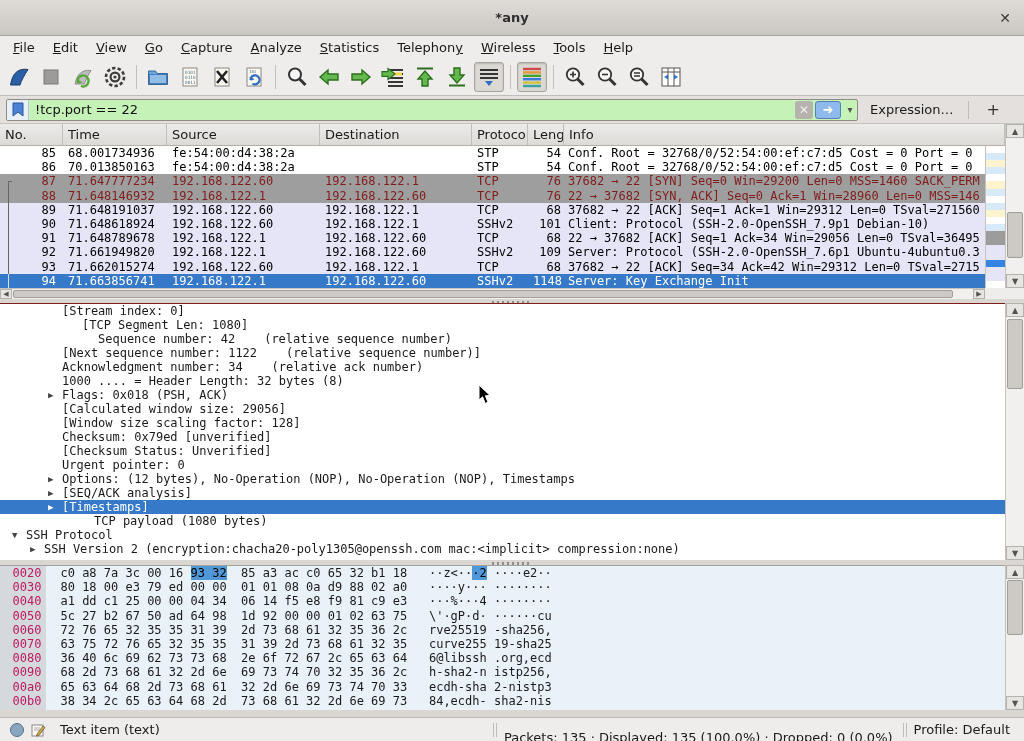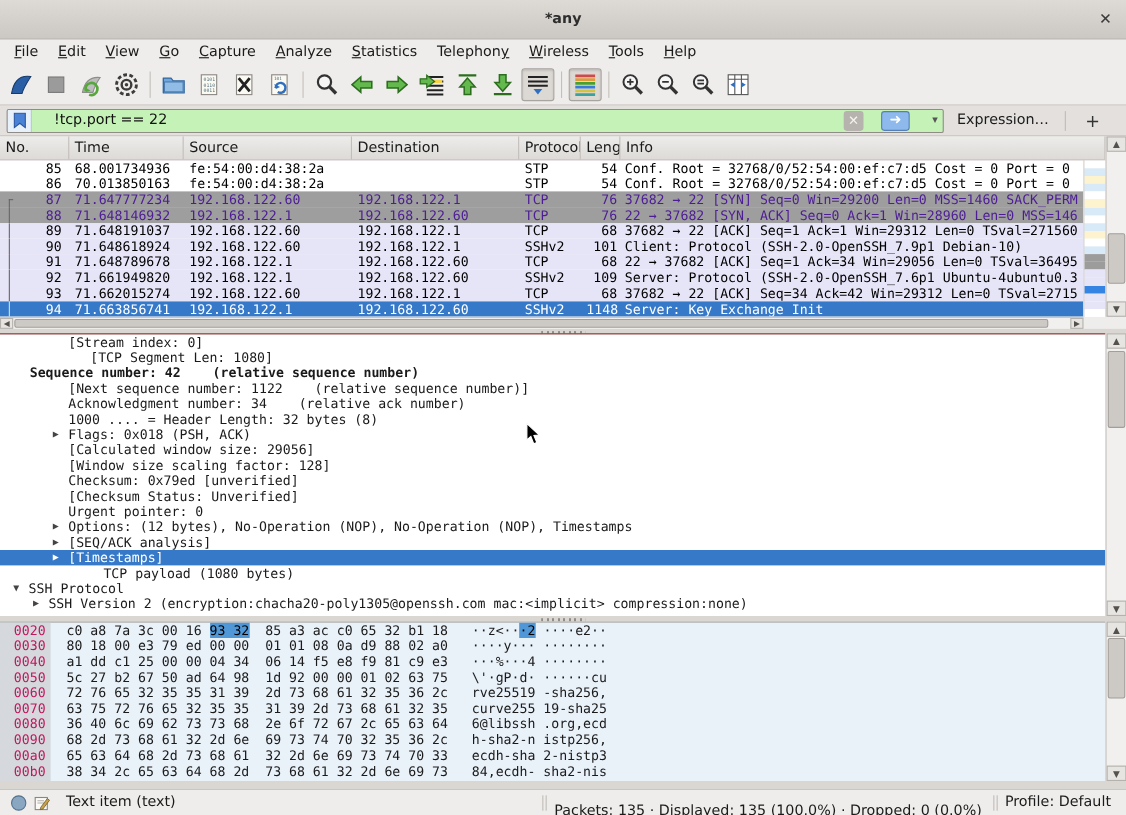--- a/index.html
+++ b/index.html
@@ -26,21 +26,21 @@
     border-bottom:1px solid #c1bdb9; display:flex; align-items:center; padding-left:4px; gap:2px; }
   .tbtn { width:30px; height:30px; display:flex; align-items:center; justify-content:center; border:1px solid transparent; border-radius:3px; }
   .tbtn.pressed { background:#dcd8d4; border:1px solid #a8a4a0; box-shadow:inset 0 1px 2px rgba(0,0,0,.15); }
   .tsep { width:1px; height:24px; background:#c3bfbb; margin:0 4px; }
   .tbtn svg { display:block; }
 
   
   .filterbar { position:absolute; left:0; top:96px; width:1024px; height:28px; background:#e3e0dd;
     border-bottom:1px solid #c5c1bd; display:flex; align-items:center; padding:0 6px; }
   .filter-field { height:22px; flex:0 0 852px; background:#c5f2b6; border:1px solid #8f8b87; border-radius:2px;
-    display:flex; align-items:center; overflow:hidden;gap:14px; }
+    display:flex; align-items:center; overflow:hidden; }
   .bookmark-btn { width:22px; height:20px; background:#e8f0fa; border-right:1px solid #b9c6d4; display:flex; align-items:center; justify-content:center; }
   .filter-text { padding-left:6px; flex:1; color:#111; white-space:nowrap; }
   .clear-btn { width:18px; height:18px; margin-right:2px; background:#b6b2ae; border-radius:3px; color:#f4f2f0;
     display:flex; align-items:center; justify-content:center; font-size:12px; font-weight:bold; }
   .apply-btn { width:26px; height:18px; margin-right:2px; background:#8db9ec; border:1px solid #5580b5; border-radius:3px;
     color:#fff; display:flex; align-items:center; justify-content:center; font-weight:bold; }
   .caret-btn { width:14px; color:#555; font-size:10px; display:flex; justify-content:center; }
   .expression-label { margin-left:12px; white-space:nowrap; }
   .filter-sep { width:1px; height:18px; background:#c0bcb8; margin:0 10px 0 14px; }
   .add-btn { font-size:16px; color:#333; padding:0 8px; }
@@ -51,21 +51,21 @@
     grid-template-columns:63px 104px 153px 152px 56px 36px 1fr; }
   .plist-header .hcell { border-right:1px solid #c2beba; padding:3px 0 0 5px; overflow:hidden; white-space:nowrap; }
   .plist-rows { position:absolute; left:0; top:146px; width:985px; height:142px; background:#fff; overflow:hidden;
     font-family:"DejaVu Sans Mono","Liberation Mono",monospace; font-size:12px; }
   .prow { height:14.2px; display:grid; grid-template-columns:63px 104px 153px 152px 56px 36px 1fr; white-space:nowrap; position:relative; }
   .prow .c { overflow:hidden; padding-left:5px; line-height:14.2px; }
   .prow .c.no { text-align:right; padding-right:7px; }
   .prow .c.len { text-align:right; padding-right:3px; }
   .prow .c.info { padding-left:4px; }
   .prow.white { background:#ffffff; color:#000; }
-  .prow.gray { background:#9e9e9e; color:#4c1d95; }
+  .prow.gray { background:#9e9e9e; color:#7f1d1d; }
   .prow.lavender { background:#e6e4f7; color:#000; }
   .prow.selected { background:#3579c8; color:#fff; }
   .prow.mark::before { content:""; position:absolute; left:8px; top:0; bottom:0; width:1px; background:#666; }
   .prow.selected.mark::before { background:#cfe0f4; }
   .prow.markstart::before { top:7px; }
   .prow.markstart::after { content:""; position:absolute; left:8px; top:7px; width:4px; height:1px; background:#666; }
 
   .minimap { position:absolute; left:985px; top:146px; width:20px; height:142px; border-left:1px solid #c6c2be; background:#fff; display:flex; flex-direction:column; }
   .minimap div { flex:1; }
 
@@ -442,21 +442,21 @@
     <div class="hs-arrow" style="right:0;">▶</div>
   </div>
 
   <div class="splitter" style="top:299px; height:4px;">
       <div class="grip"></div>
     </div>
 
   <div class="details" id="details">
       <div class="dline" style="padding-left: 62px;"><span>[Stream index: 0]</span></div>
       <div class="dline" style="padding-left: 82px;"><span>[TCP Segment Len: 1080]</span></div>
-      <div class="dline" style="padding-left: 27px; font-weight: bold;"><span>Sequence number: 42    (relative sequence number)</span></div>
+      <div class="dline" style="padding-left: 98px;"><span>Sequence number: 42    (relative sequence number)</span></div>
       <div class="dline" style="padding-left: 62px;"><span>[Next sequence number: 1122    (relative sequence number)]</span></div>
       <div class="dline" style="padding-left: 62px;"><span>Acknowledgment number: 34    (relative ack number)</span></div>
       <div class="dline" style="padding-left: 62px;"><span>1000 .... = Header Length: 32 bytes (8)</span></div>
       <div class="dline" style="padding-left: 62px;"><span class="exp" style="left: 48px;">▶</span><span>Flags: 0x018 (PSH, ACK)</span></div>
       <div class="dline" style="padding-left: 62px;"><span>[Calculated window size: 29056]</span></div>
       <div class="dline" style="padding-left: 62px;"><span>[Window size scaling factor: 128]</span></div>
       <div class="dline" style="padding-left: 62px;"><span>Checksum: 0x79ed [unverified]</span></div>
       <div class="dline" style="padding-left: 62px;"><span>[Checksum Status: Unverified]</span></div>
       <div class="dline" style="padding-left: 62px;"><span>Urgent pointer: 0</span></div>
       <div class="dline" style="padding-left: 62px;"><span class="exp" style="left: 48px;">▶</span><span>Options: (12 bytes), No-Operation (NOP), No-Operation (NOP), Timestamps</span></div>

